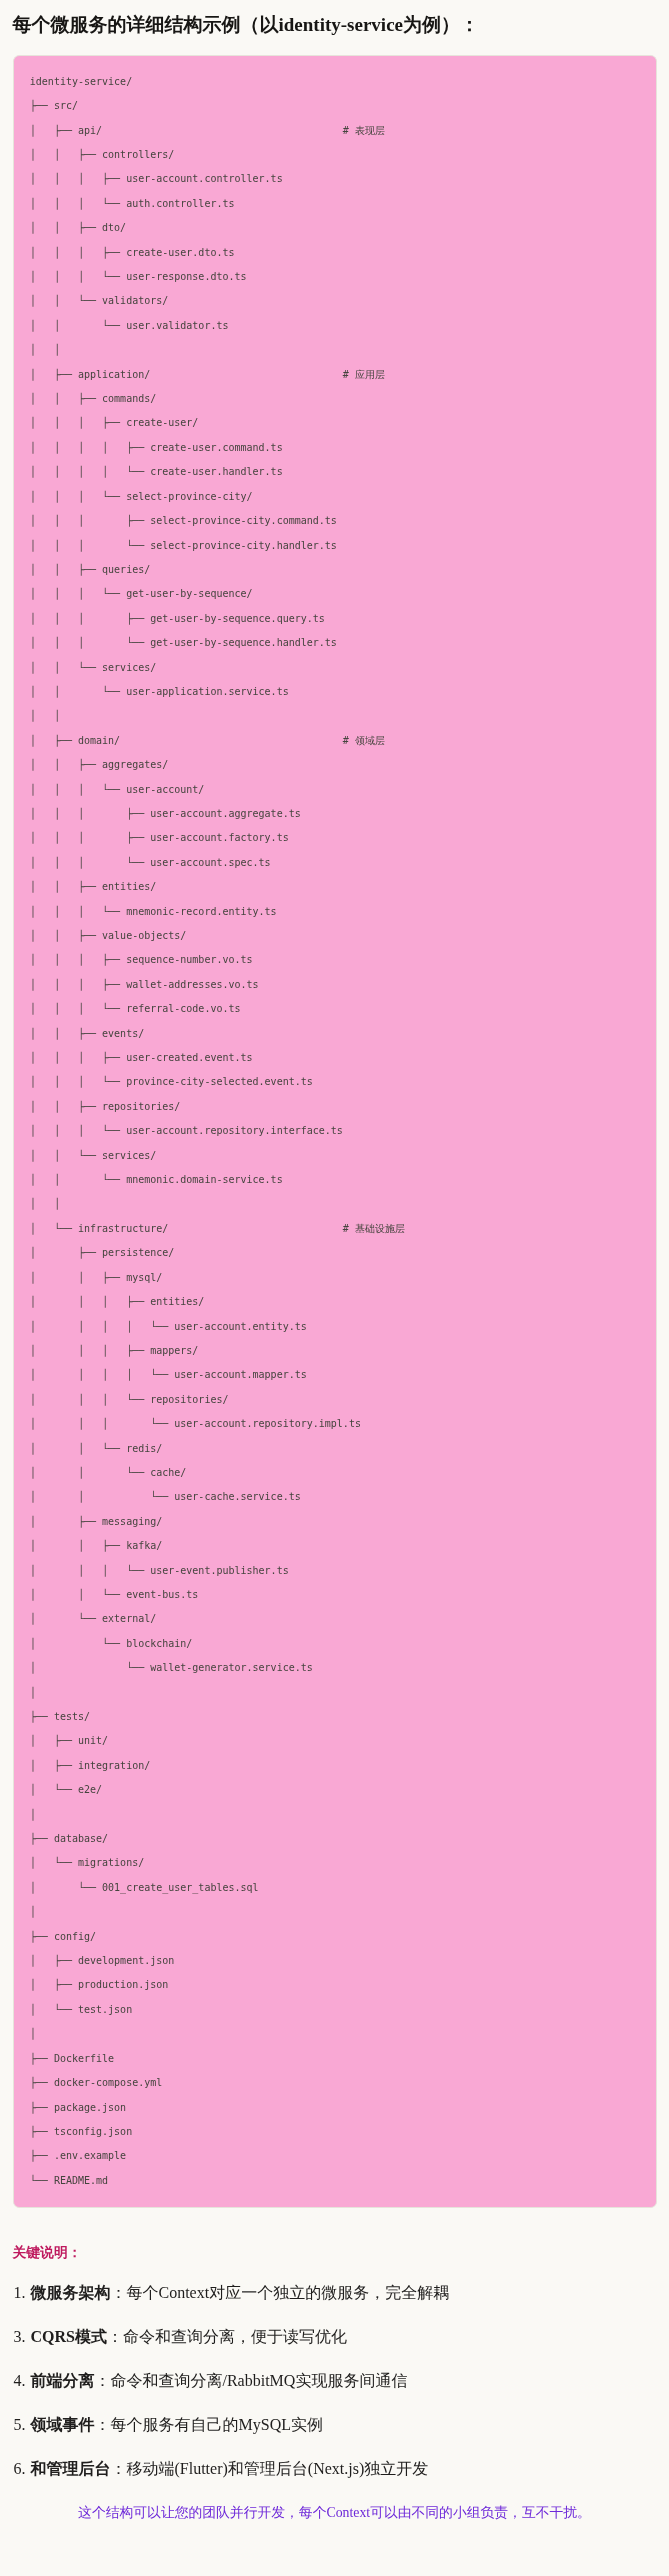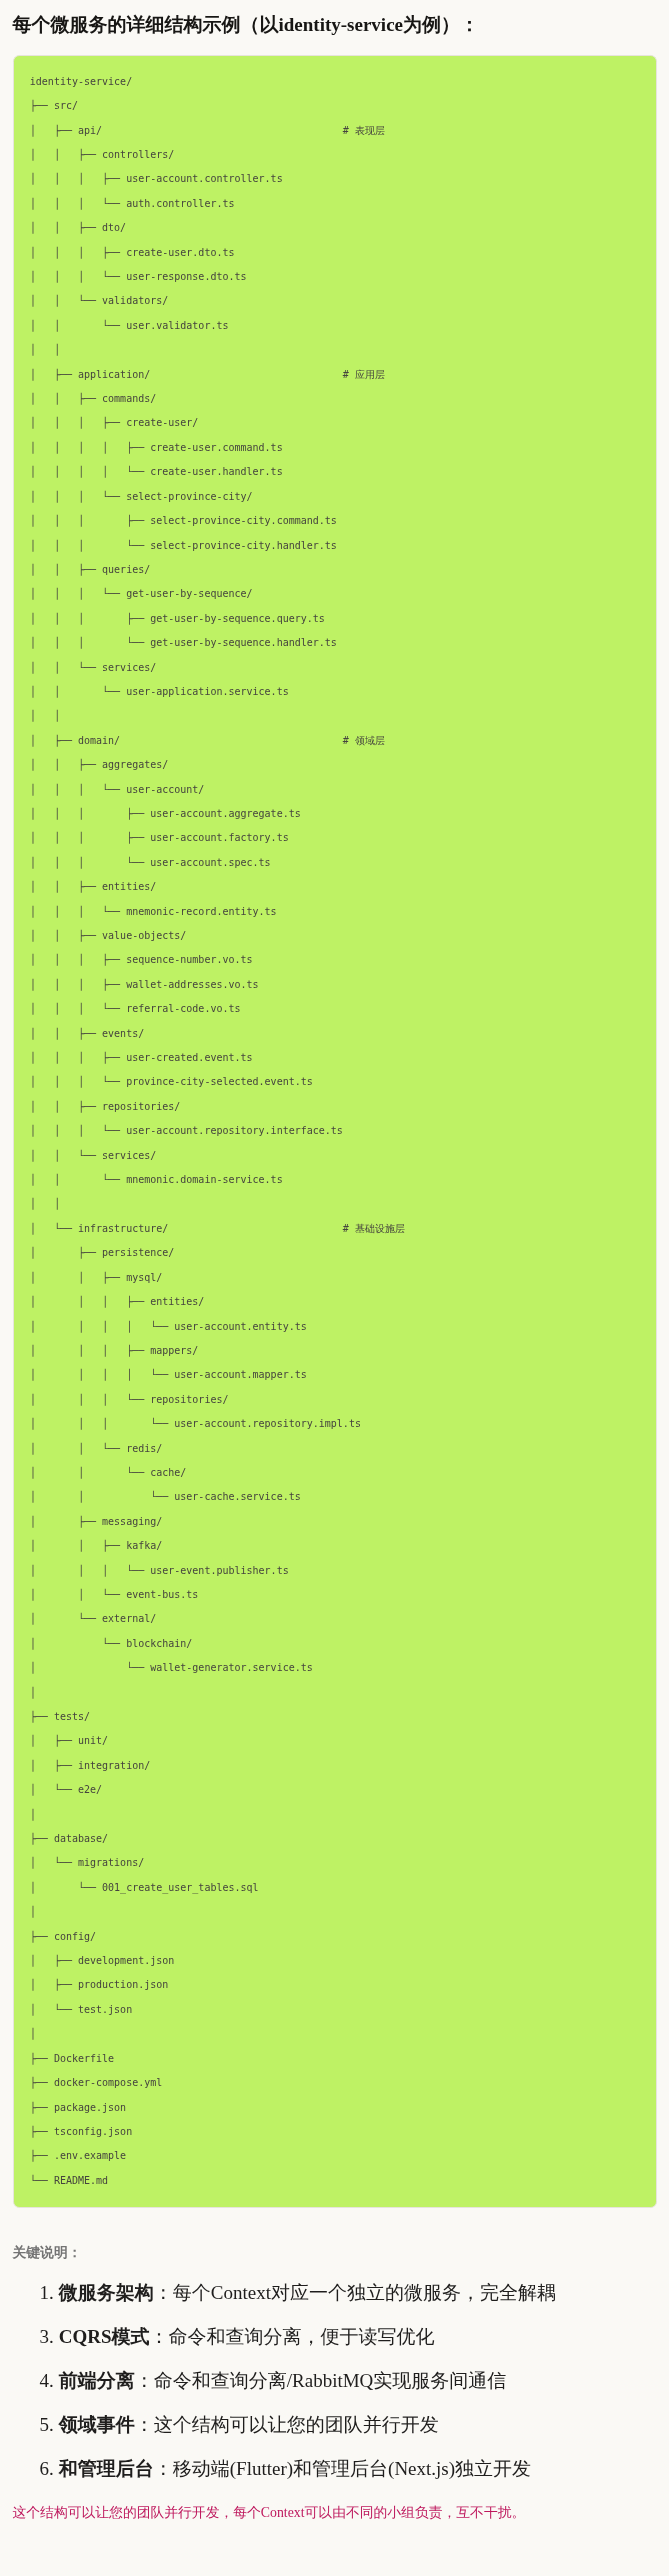--- a/index.html
+++ b/index.html
@@ -14,54 +14,55 @@
     padding: 15px 12.5px 0 12.5px;
   }
   .page-title {
     font-size: 19px;
     font-weight: 700;
     line-height: 20px;
     margin: 0 0 20px 0;
     color: #171614;
   }
   .code-card {
-    background: #bef264;
+    background: #f9a8d4;
     border: 0.6px solid #E7E4DB;
     border-radius: 6.3px;
     padding: 13.8px 16.3px;
     width: 644px;
   }
   .code-card pre {
     margin: 0;
     font-family: "DejaVu Sans Mono", monospace;
     font-size: 10px;
     line-height: 24.4px;
     color: #45443E;
     white-space: pre;
     overflow: hidden;
   }
   .notes-heading {
     font-size: 13.8px;
     font-weight: 700;
     margin: 36px 0 21px 0;
-    color: #737373;
+    color: #be185d;
   }
   .note-item {
-    font-size: 19px;
+    font-size: 16px;
     line-height: 20px;
-    margin: 0 0 24px 27px;
+    margin: 0 0 24px 1px;
     color: #1F1E1D;
   }
   .note-num { margin-right: 5px; }
   .note-term { font-weight: 700; }
   .footer-text {
     font-size: 13.8px;
     line-height: 20px;
     margin: 0;
-    color: #be185d;
+    color: #6d28d9;
+    text-align: center;
   }
 </style>
 </head>
 <body>
 
 <div>
 
   <h3 class="page-title">每个微服务的详细结构示例（以identity-service为例）：</h3>
 
   <div class="code-card">
@@ -160,21 +161,21 @@
     <div class="note-item">
       <span class="note-num">1.</span><span class="note-term">微服务架构</span><span class="note-rest">：每个Context对应一个独立的微服务，完全解耦</span>
     </div>
     <div class="note-item">
       <span class="note-num">3.</span><span class="note-term">CQRS模式</span><span class="note-rest">：命令和查询分离，便于读写优化</span>
     </div>
     <div class="note-item">
       <span class="note-num">4.</span><span class="note-term">前端分离</span><span class="note-rest">：命令和查询分离/RabbitMQ实现服务间通信</span>
     </div>
     <div class="note-item">
-      <span class="note-num">5.</span><span class="note-term">领域事件</span><span class="note-rest">：这个结构可以让您的团队并行开发</span>
+      <span class="note-num">5.</span><span class="note-term">领域事件</span><span class="note-rest">：每个服务有自己的MySQL实例</span>
     </div>
     <div class="note-item">
       <span class="note-num">6.</span><span class="note-term">和管理后台</span><span class="note-rest">：移动端(Flutter)和管理后台(Next.js)独立开发</span>
     </div>
   </div>
 
   <p class="footer-text">这个结构可以让您的团队并行开发，每个Context可以由不同的小组负责，互不干扰。</p>
 
 </div>
 

